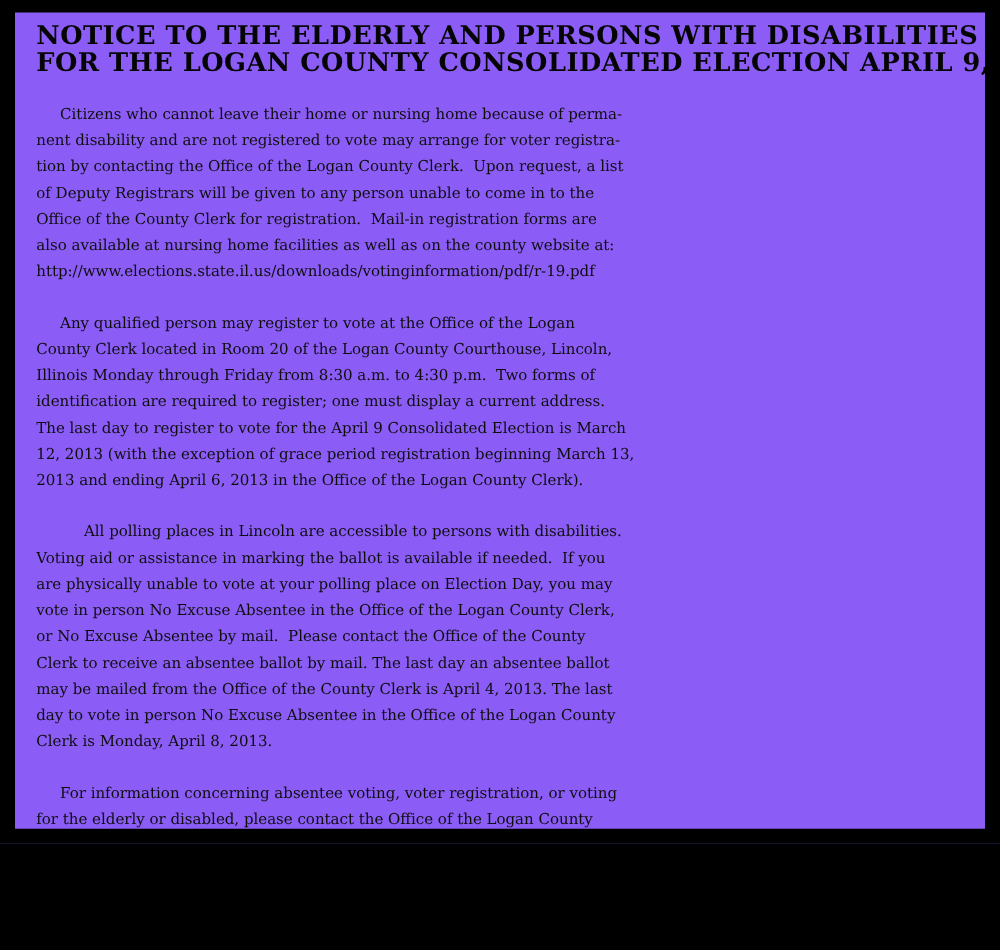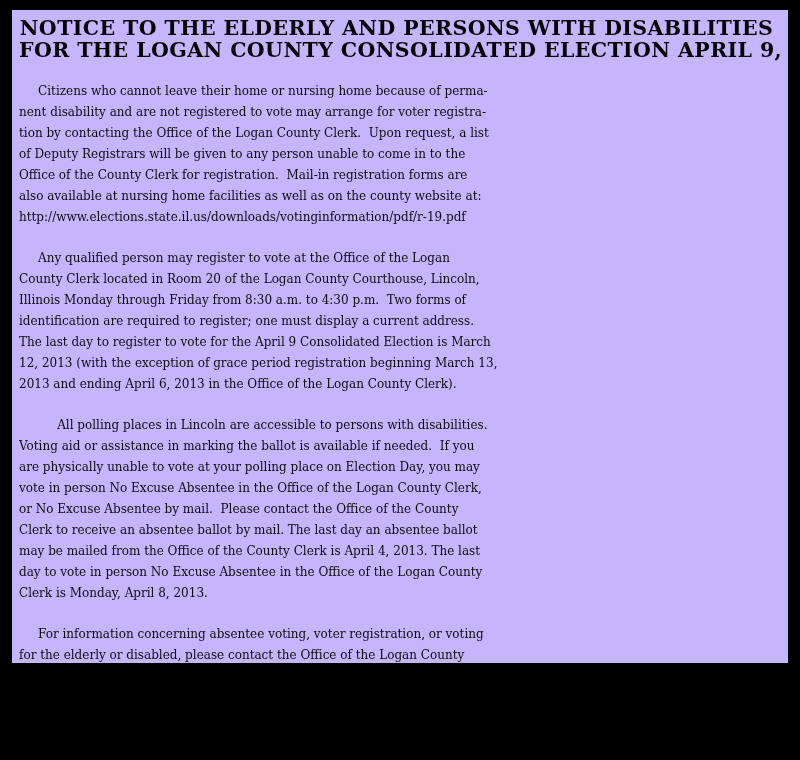--- a/index.html
+++ b/index.html
@@ -10,25 +10,25 @@
   body {
     width: 800px;
     height: 760px;
     overflow: hidden;
     font-family: "DejaVu Serif", "Liberation Serif", serif;
   }
   .page {
     box-sizing: border-box;
     width: 800px;
     height: 675px;
-    background: #c4b5fd;
+    background: #8b5cf6;
     border-style: solid;
     border-color: #000000;
     border-width: 10px 12px 12px 12px;
-    padding: 5px 14px 4px 7px;
+    padding: 5px 14px 4px 17px;
     overflow: hidden;
     color: #0d0d0d;
   }
   .title {
     margin: 2px 0 20px 0;
     text-align: center;
     font-weight: bold;
     font-size: 20.5px;
     line-height: 22px;
     letter-spacing: 0.4px;

